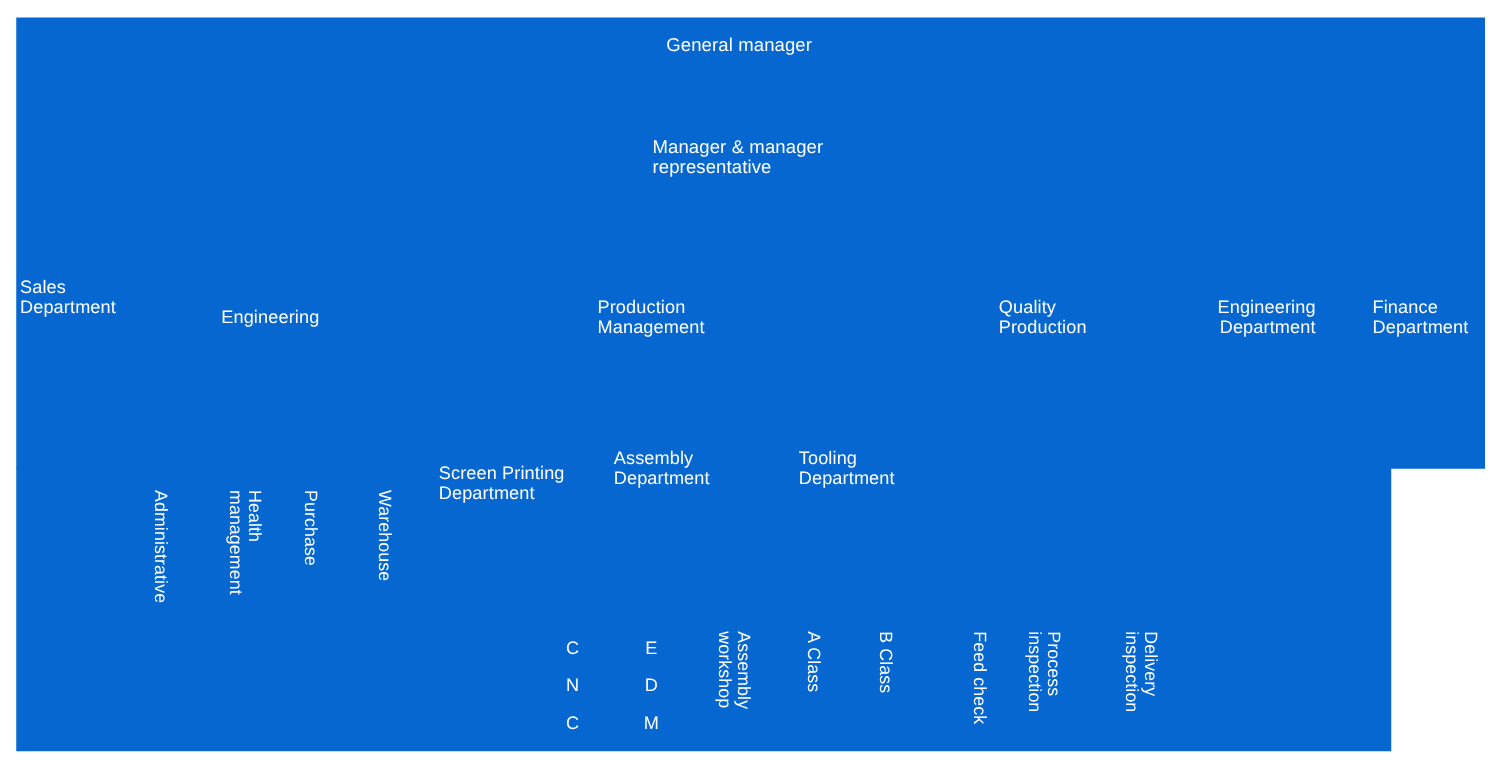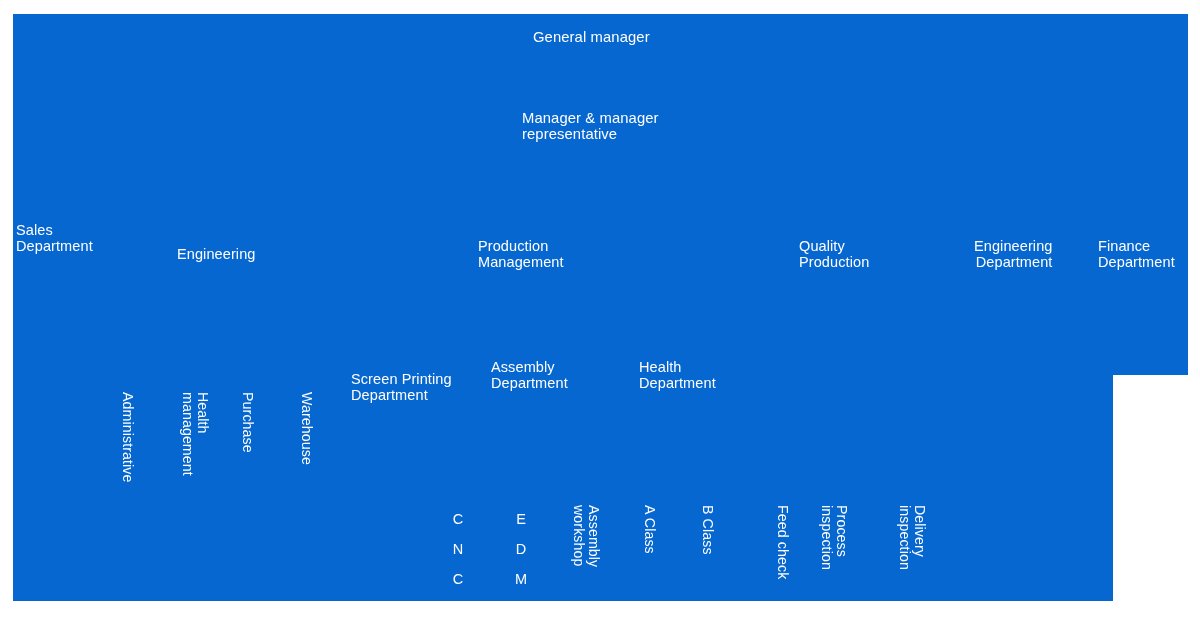--- a/index.html
+++ b/index.html
@@ -98,21 +98,21 @@
 
   <div class="node lvl-dept" style="left:1098px; top:238px;">Finance
 Department</div>
 
   <div class="node lvl-sub" style="left:351px; top:371px;">Screen Printing
 Department</div>
 
   <div class="node lvl-sub" style="left:491px; top:359px;">Assembly
 Department</div>
 
-  <div class="node lvl-sub" style="left:639px; top:359px;">Health
+  <div class="node lvl-sub" style="left:639px; top:359px;">Tooling
 Department</div>
 
   <div class="vert" style="left:120px; top:392px; height:110px;">Administrative</div>
 
   <div class="vert" style="left:180px; top:392px; height:110px;">Health
 management</div>
 
   <div class="vert" style="left:240px; top:392px; height:110px;">Purchase</div>
 
   <div class="vert" style="left:299px; top:392px; height:110px;">Warehouse</div>

